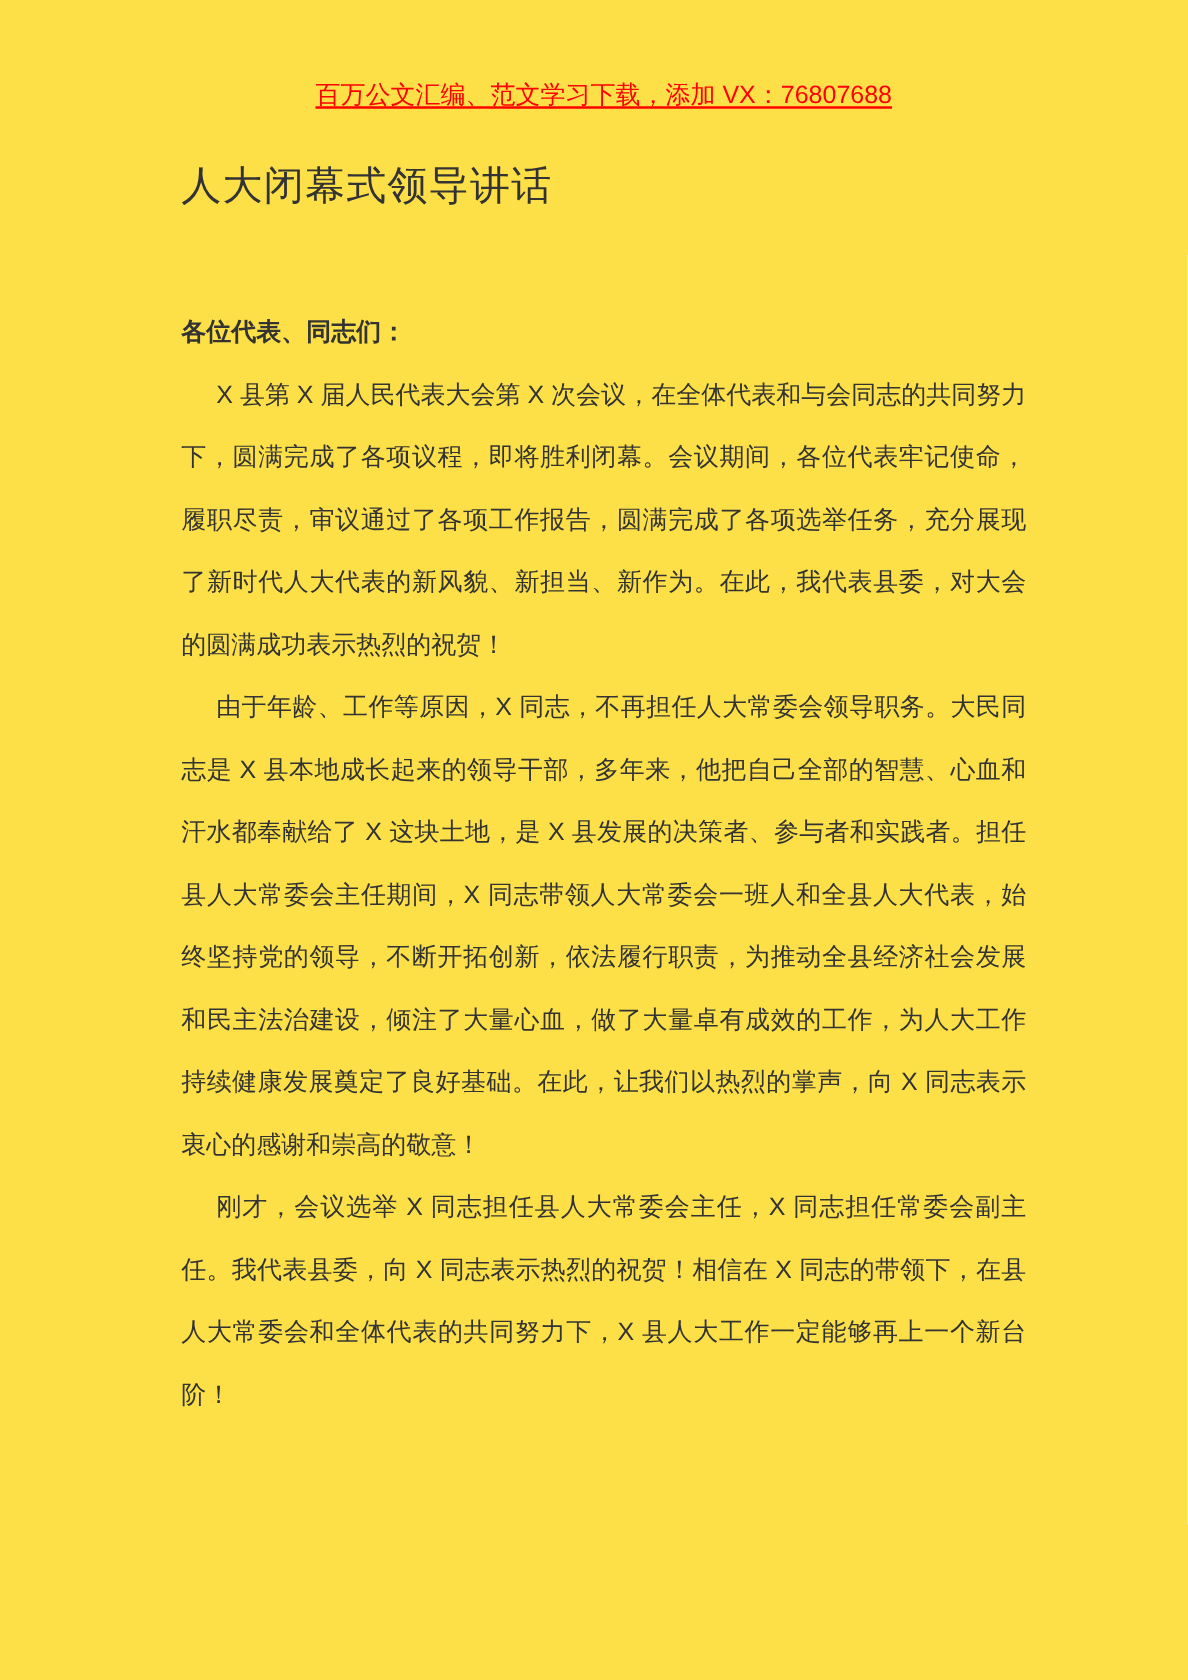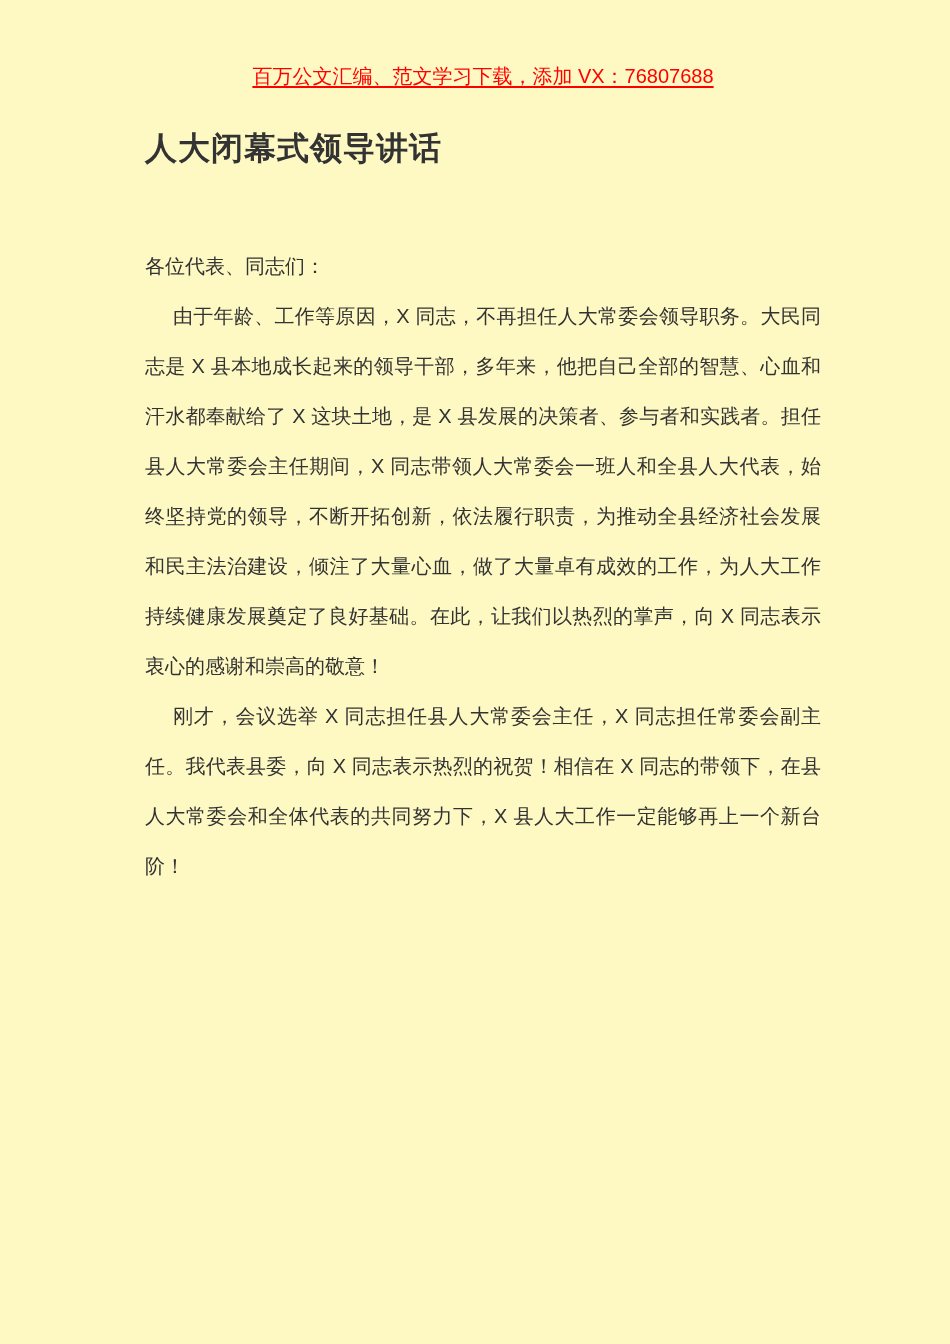--- a/index.html
+++ b/index.html
@@ -11,65 +11,67 @@
     height: 1344px;
     background: #ffffff;
     font-family: "Liberation Sans", sans-serif;
     overflow: hidden;
   }
   .page {
     box-sizing: border-box;
     width: 950px;
     height: 1344px;
     padding: 62px 129px 0 145px;
-    background: #fef9c3;
+    background: #fde047;
   }
   .notice {
     text-align: center;
     color: #ff0000;
     font-size: 20px;
     line-height: 1.45;
     text-decoration: underline;
     text-underline-offset: 3px;
     font-family: "Liberation Sans", sans-serif;
   }
   .doc-title {
     margin: 39px 0 0 0;
     font-size: 32px;
-    font-weight: 700;
+    font-weight: 400;
     color: #333333;
     letter-spacing: 1px;
     font-family: "DejaVu Serif", "Liberation Serif", serif;
     line-height: 1.15;
   }
   .content {
     margin-top: 74px;
     font-size: 20px;
     line-height: 50px;
     color: #333333;
     text-align: justify;
     font-family: "Liberation Sans", sans-serif;
   }
   .content p {
     margin: 0;
     padding: 0;
     text-indent: 28px;
   }
   .content p.no-indent {
     text-indent: 0;
+    font-weight: bold;
   }
 </style>
 </head>
 <body>
 
 <div class="page">
 
   <div class="notice">百万公文汇编、范文学习下载，添加 VX：76807688</div>
 
   <h1 class="doc-title">人大闭幕式领导讲话</h1>
 
   <div class="content">
     <p class="no-indent">各位代表、同志们：</p>
+    <p>X 县第 X 届人民代表大会第 X 次会议，在全体代表和与会同志的共同努力下，圆满完成了各项议程，即将胜利闭幕。会议期间，各位代表牢记使命，履职尽责，审议通过了各项工作报告，圆满完成了各项选举任务，充分展现了新时代人大代表的新风貌、新担当、新作为。在此，我代表县委，对大会的圆满成功表示热烈的祝贺！</p>
     <p>由于年龄、工作等原因，X 同志，不再担任人大常委会领导职务。大民同志是 X 县本地成长起来的领导干部，多年来，他把自己全部的智慧、心血和汗水都奉献给了 X 这块土地，是 X 县发展的决策者、参与者和实践者。担任县人大常委会主任期间，X 同志带领人大常委会一班人和全县人大代表，始终坚持党的领导，不断开拓创新，依法履行职责，为推动全县经济社会发展和民主法治建设，倾注了大量心血，做了大量卓有成效的工作，为人大工作持续健康发展奠定了良好基础。在此，让我们以热烈的掌声，向 X 同志表示衷心的感谢和崇高的敬意！</p>
     <p>刚才，会议选举 X 同志担任县人大常委会主任，X 同志担任常委会副主任。我代表县委，向 X 同志表示热烈的祝贺！相信在 X 同志的带领下，在县人大常委会和全体代表的共同努力下，X 县人大工作一定能够再上一个新台阶！</p>
   </div>
 
 </div>
 
 </body></html>

